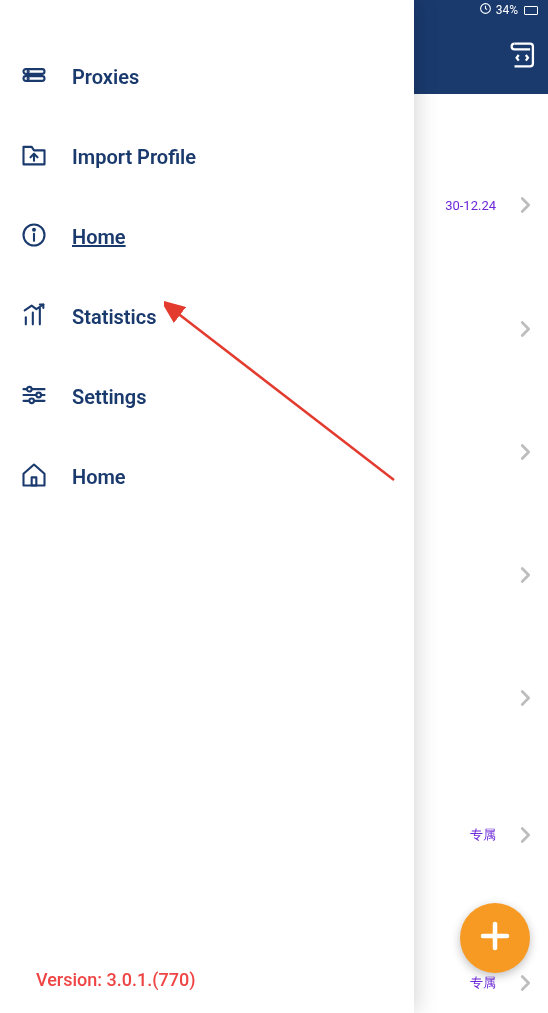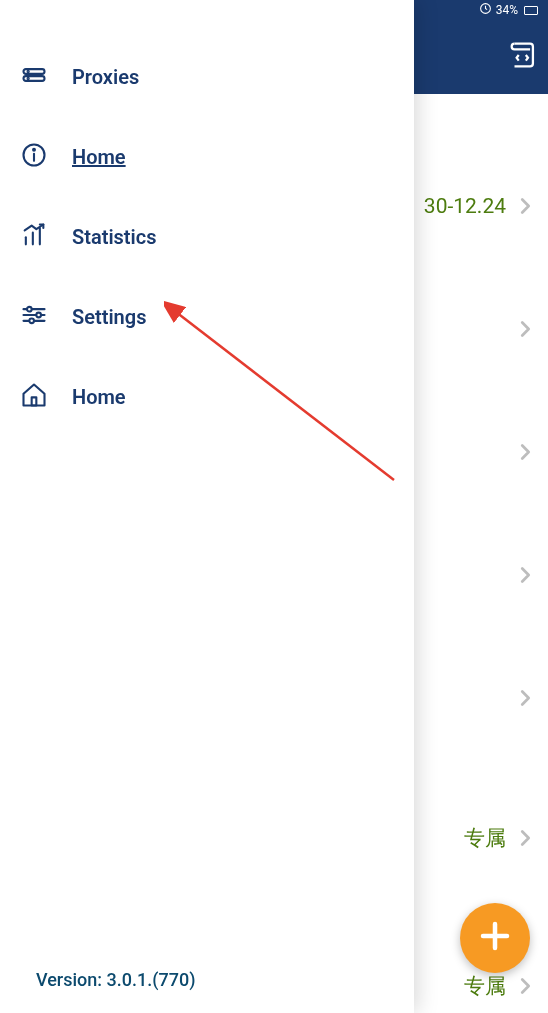--- a/index.html
+++ b/index.html
@@ -98,42 +98,42 @@
     }
     .menu-item .label.underline {
       text-decoration: underline;
     }
     .version {
       position: absolute;
       bottom: 23px;
       left: 36px;
       font-size: 18px;
       font-weight: 500;
-      color: #0c4a6e;
+      color: #ef4444;
     }
     .main-content {
       position: absolute;
       top: 94px;
       left: 0;
       right: 0;
       bottom: 0;
       background: #ffffff;
       z-index: 1;
     }
     .list-row {
       position: absolute;
       right: 0;
       display: flex;
       align-items: center;
       padding-right: 12px;
     }
     .list-row .text {
-      font-size: 21px;
-      color: #4d7c0f;
-      margin-right: 8px;
+      font-size: 13px;
+      color: #6d28d9;
+      margin-right: 18px;
     }
     .chevron {
       width: 22px;
       height: 22px;
     }
     .fab {
       position: absolute;
       right: 18px;
       bottom: 40px;
       width: 70px;
@@ -246,20 +246,30 @@
           <rect x="3" y="7" width="18" height="4" rx="2"></rect>
           <rect x="3" y="13" width="18" height="4" rx="2"></rect>
           <circle cx="7" cy="9" r="0.5" fill="#1a3a6e"></circle>
           <circle cx="7" cy="15" r="0.5" fill="#1a3a6e"></circle>
         </svg>
       </span>
       <span class="label">Proxies</span>
     </div>
     <div class="menu-item">
       <span class="icon-wrap">
+        <svg viewBox="0 0 24 24" fill="none" stroke="#1a3a6e" stroke-width="1.8" stroke-linecap="round" stroke-linejoin="round">
+          <path d="M3 8 L3 20 L21 20 L21 8 L12 8 L10 5 L3 5 Z"></path>
+          <line x1="12" y1="17" x2="12" y2="11"></line>
+          <polyline points="9 14 12 11 15 14"></polyline>
+        </svg>
+      </span>
+      <span class="label">Import Profile</span>
+    </div>
+    <div class="menu-item">
+      <span class="icon-wrap">
         <svg viewBox="0 0 24 24" fill="none" stroke="#1a3a6e" stroke-width="1.8" stroke-linecap="round">
           <circle cx="12" cy="12" r="9"></circle>
           <line x1="12" y1="11" x2="12" y2="17"></line>
           <circle cx="12" cy="7.5" r="0.8" fill="#1a3a6e"></circle>
         </svg>
       </span>
       <span class="label underline">Home</span>
     </div>
     <div class="menu-item">
       <span class="icon-wrap">

